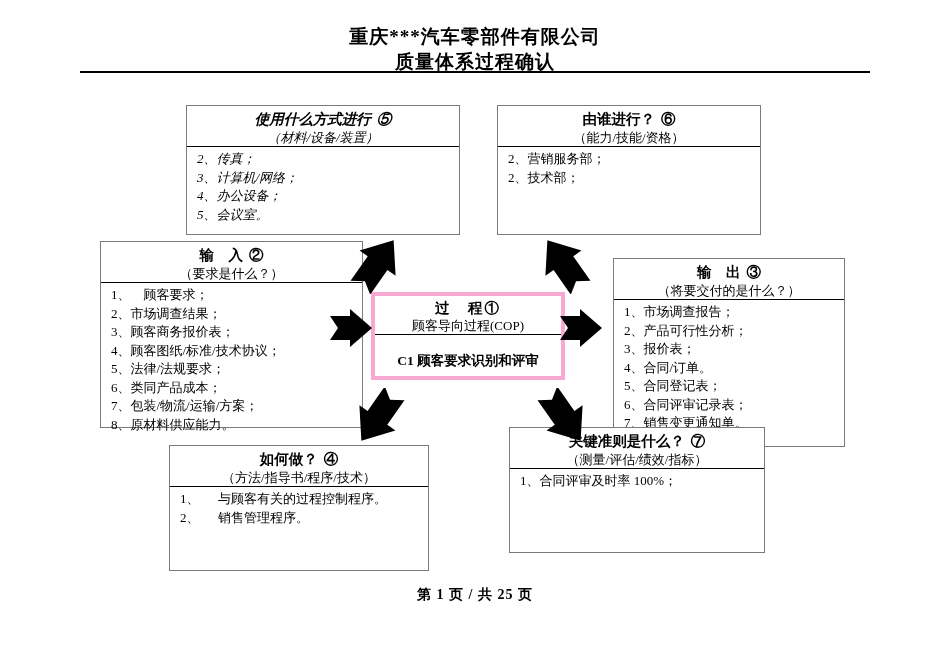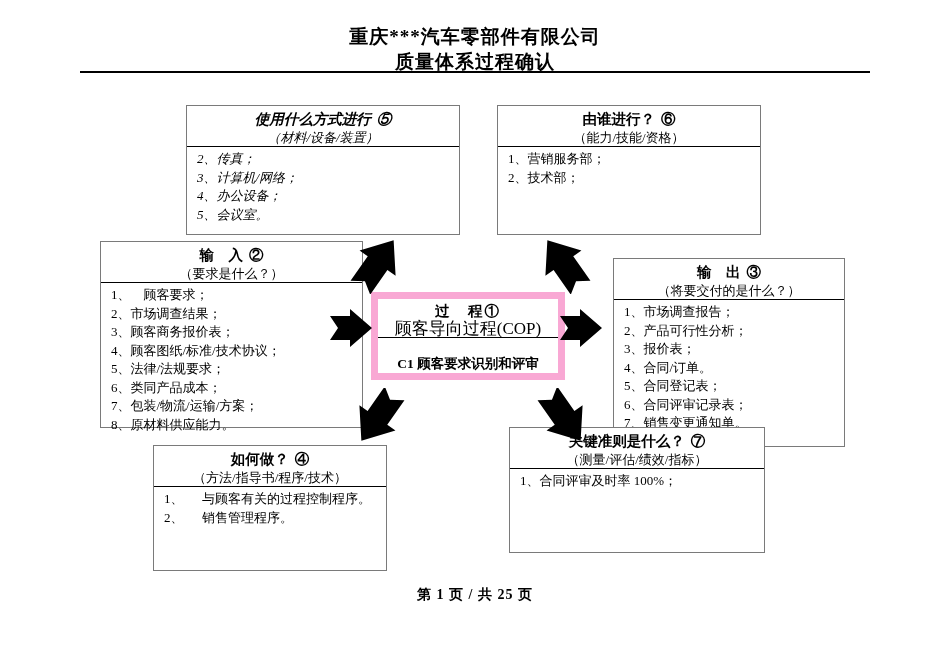--- a/index.html
+++ b/index.html
@@ -87,46 +87,46 @@
   .box-list.wide-num li .idx {
     display: inline-block;
     min-width: 38px;
   }
 
   
   #box-method   { left: 186px; top: 105px; width: 274px; height: 130px; font-style: italic; }
   #box-who      { left: 497px; top: 105px; width: 264px; height: 130px; }
   #box-input    { left: 100px; top: 241px; width: 263px; height: 187px; }
   #box-output   { left: 613px; top: 258px; width: 232px; height: 189px; }
-  #box-how      { left: 153px; top: 445px; width: 234px; height: 126px; }
+  #box-how      { left: 169px; top: 445px; width: 260px; height: 126px; }
   #box-criteria { left: 509px; top: 427px; width: 256px; height: 126px; }
 
   
   #box-process {
     position: absolute;
     left: 371px;
     top: 292px;
     width: 194px;
     height: 88px;
     box-sizing: border-box;
-    border: 7px solid #f9a8d4;
+    border: 4px solid #f9a8d4;
     background: #ffffff;
   }
   #box-process .proc-title {
     text-align: center;
     font-size: 14.5px;
     font-weight: bold;
     line-height: 19px;
     padding-top: 3px;
     letter-spacing: 2px;
     white-space: nowrap;
   }
   #box-process .proc-sub {
     text-align: center;
-    font-size: 17px;
+    font-size: 13px;
     line-height: 16px;
     white-space: nowrap;
   }
   #box-process .proc-body {
     text-align: center;
     font-size: 13.5px;
     font-weight: bold;
     padding-top: 17px;
     white-space: nowrap;
   }
@@ -181,21 +181,21 @@
     </ul>
   </div>
 
   <div class="box" id="box-who">
     <div class="box-title">
       <span>由谁进行？</span><span class="num">⑥</span>
     </div>
     <div class="box-sub">（能力/技能/资格）</div>
     <div class="divider"></div>
     <ul class="box-list">
-      <li>1、营销服务部；</li>
+      <li>2、营销服务部；</li>
       <li>2、技术部；</li>
     </ul>
   </div>
 
   <div class="box" id="box-input">
     <div class="box-title">
       <span>输　入</span><span class="num">②</span>
     </div>
     <div class="box-sub">（要求是什么？）</div>
     <div class="divider"></div>

